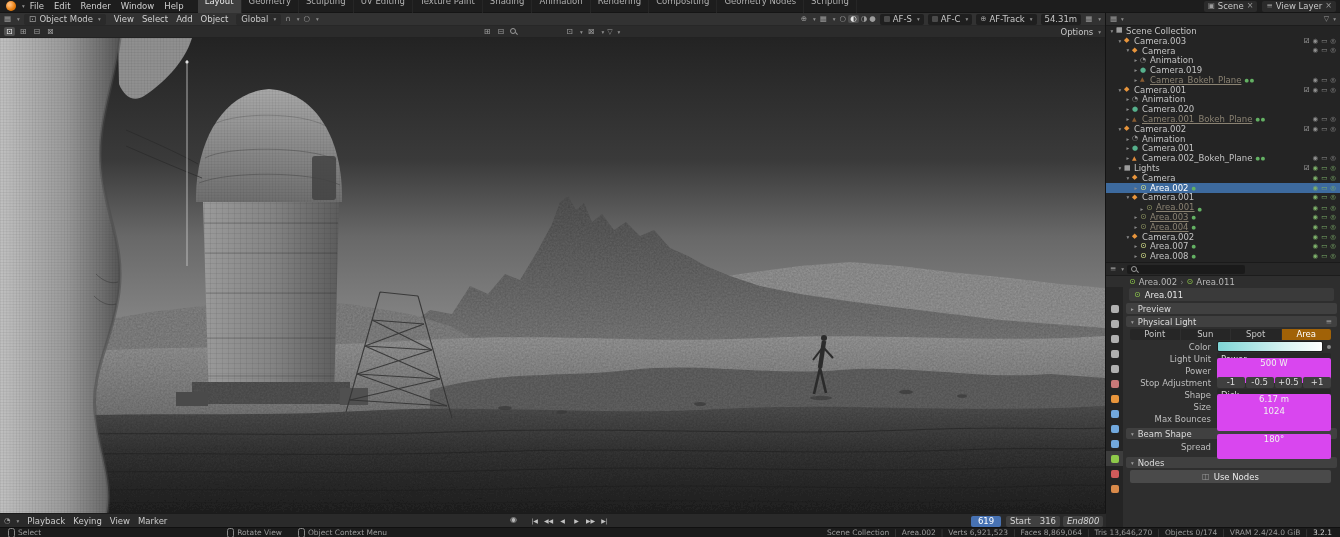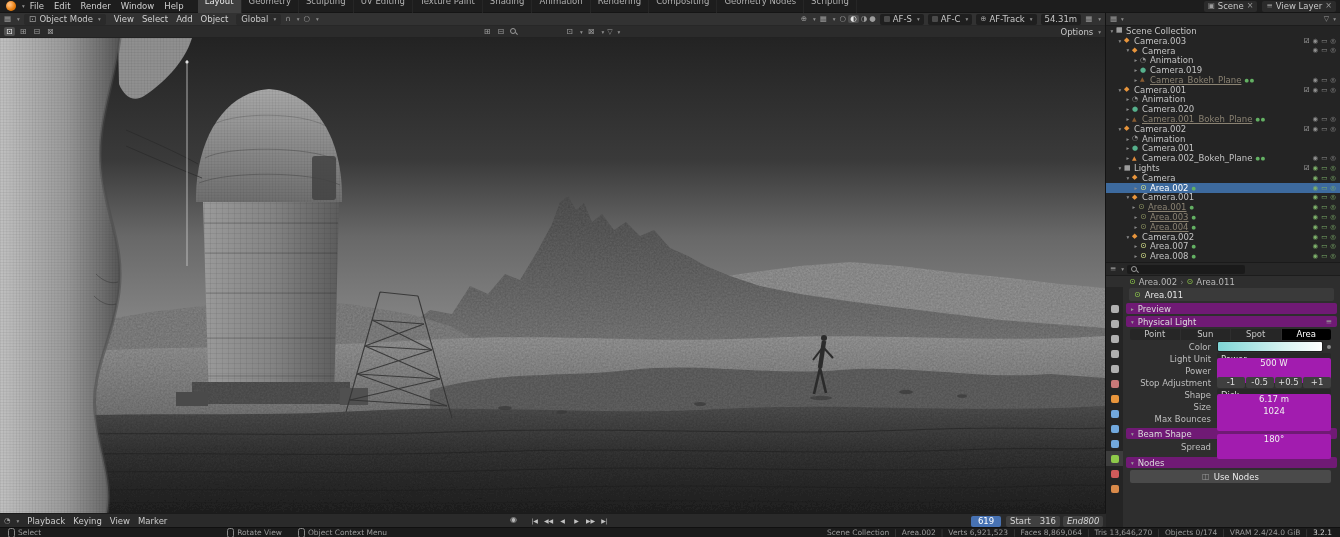--- a/index.html
+++ b/index.html
@@ -94,32 +94,32 @@
   .ptab{width:17px;height:15px;display:flex;align-items:center;justify-content:center;}
   .ptab.active{background:#3d3d3d;}
   .tabdot{width:8px;height:8px;border-radius:2px;background:#888;}
   .phead{height:12px;background:#272727;display:flex;align-items:center;gap:3px;padding:0 4px;border-bottom:1px solid #1c1c1c;}
   .psearch{display:flex;align-items:center;background:#1a1a1a;border-radius:2px;height:9px;width:112px;padding:0 3px;gap:2px;}
   .pbody{margin-left:17px;}
   .crumb{height:11px;display:flex;align-items:center;gap:3px;padding:0 6px;color:#b8b8b8;}
   .crumb .sep{color:#7a7a7a;}
   .ic-lightd::before{content:"⊙";color:#8ec94a;font-size:8px;}
   .namerow{height:13px;margin:1px 6px;background:#3a3a3a;border-radius:2px;display:flex;align-items:center;gap:4px;padding:0 5px;color:#e6e6e6;}
-  .sect{display:flex;align-items:center;gap:4px;height:11px;background:#701a75;border-radius:2px;margin:2px 3px;padding:0 5px;color:#dcdcdc;}
+  .sect{display:flex;align-items:center;gap:4px;height:11px;background:#404040;border-radius:2px;margin:2px 3px;padding:0 5px;color:#dcdcdc;}
   .sect .arr{font-size:5.5px;color:#9a9a9a;}
   .prow{display:flex;align-items:center;height:11px;margin:1px 0;padding-right:9px;}
   .plabel{width:88px;text-align:right;padding-right:6px;color:#bdbdbd;flex:none;white-space:nowrap;}
   .seg{display:flex;flex:1;gap:1px;margin-left:7px;}
   .segbtn{flex:1;background:#262626;text-align:center;height:11px;line-height:11px;color:#c6c6c6;}
   .segbtn:first-child{border-radius:2px 0 0 2px;} .segbtn:last-child{border-radius:0 2px 2px 0;}
-  .segbtn.active{background:#000000;color:#fff;text-align:center;}
+  .segbtn.active{background:#a16207;color:#fff;text-align:center;}
   .swatch{flex:1;height:9px;border-radius:2px;background:linear-gradient(90deg,#7fd6d6,#d9f4f2 65%,#ffffff);border:1px solid #1e1e1e;}
   .animdot{width:4px;height:4px;border-radius:50%;background:#8a8a8a;margin-left:4px;flex:none;}
   .drop{flex:1;background:#282828;border-radius:2px;height:11px;display:flex;align-items:center;justify-content:space-between;padding:0 4px;color:#dadada;}
-  .numf{flex:1;background:#a21caf;border-radius:2px;height:25px;text-align:center;line-height:11px;color:#f0f0f0;}
+  .numf{flex:1;background:#d946ef;border-radius:2px;height:25px;text-align:center;line-height:11px;color:#f0f0f0;}
   .sbtns{display:flex;flex:1;gap:1px;}
   .sbtn{flex:1;background:#3f3f3f;border-radius:2px;height:11px;text-align:center;line-height:11px;color:#dedede;}
   .cbrow{display:flex;align-items:center;height:10px;margin:0;padding-left:102px;gap:4px;}
   .cb{width:8px;height:8px;background:#4f4f4f;border-radius:2px;flex:none;position:relative;}
   .cb.on{background:#4772b3;}
   .cb.on::before{content:"✓";position:absolute;left:1px;top:-1px;color:#fff;font-size:7px;}
   .cblbl{color:#c6c6c6;}
   .bigbtn{margin:2px 9px 0 7px;height:13px;background:#4a4a4a;border-radius:2px;display:flex;align-items:center;justify-content:center;gap:4px;color:#eaeaea;}
 
   
@@ -591,21 +591,21 @@
           <span class="olbl">Camera.001</span>
           <span class="badg"></span>
           <span class="tgs">
 
             <span class="tg eye"></span>
             <span class="tg scr"></span>
             <span class="tg cam"></span>
           </span>
         </div>
 
-        <div class="olrow dim lt" style="padding-left: 24px;">
+        <div class="olrow dim lt" style="padding-left: 32px; align-items: flex-end;">
           <span class="arr">▸</span>
           <span class="oic ic-light"></span>
           <span class="olbl">Area.001</span>
           <span class="badg">●</span>
           <span class="tgs">
 
             <span class="tg eye"></span>
             <span class="tg scr"></span>
             <span class="tg cam"></span>
           </span>

